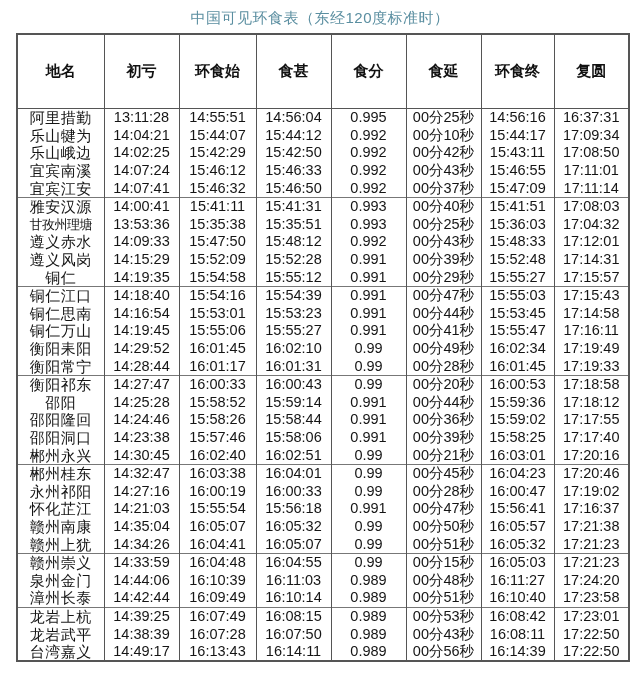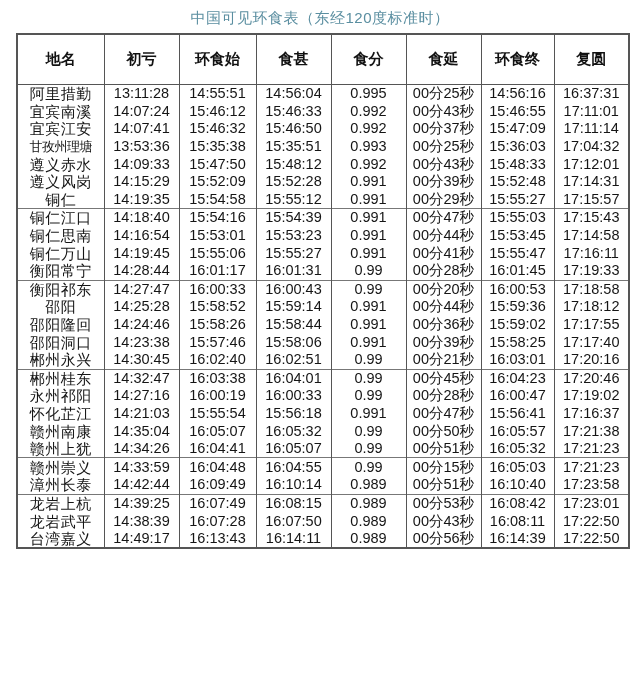--- a/index.html
+++ b/index.html
@@ -12,21 +12,21 @@
                     border: 2px solid #555; }
     table.eclipse col.c0 { width: 87px; }
     table.eclipse col.c1 { width: 75px; }
     table.eclipse col.c2 { width: 77px; }
     table.eclipse col.c3 { width: 75px; }
     table.eclipse col.c4 { width: 75px; }
     table.eclipse col.c5 { width: 75px; }
     table.eclipse col.c6 { width: 73px; }
     table.eclipse col.c7 { width: 75px; }
     th { height: 49px; font-size: 15px; font-weight: bold; text-align: center;
-         border: 1.5px solid #555; padding: 0; color: #111; margin-left: 12px; }
+         border: 1.5px solid #555; padding: 12px; color: #111; margin-left: 12px; }
     td { height: 17.6px; line-height: 17px; font-size: 14.5px; text-align: center;
          padding: 0; border-left: 1.5px solid #555; border-right: 1.5px solid #555;
          white-space: nowrap; overflow: hidden; color: #151515; }
     tr.group-start td { border-top: 1.5px solid #777; }
     td.place { font-size: 15px; letter-spacing: 0.5px; }
     td.place.long { letter-spacing: -0.5px; font-size: 13px; }
   </style>
 </head>
 <body>
 
@@ -60,38 +60,68 @@
         <td class="place">阿里措勤</td>
         <td>13:11:28</td>
         <td>14:55:51</td>
         <td>14:56:04</td>
         <td>0.995</td>
         <td>00分25秒</td>
         <td>14:56:16</td>
         <td>16:37:31</td>
       </tr>
       <tr>
+        <td class="place">乐山犍为</td>
+        <td>14:04:21</td>
+        <td>15:44:07</td>
+        <td>15:44:12</td>
+        <td>0.992</td>
+        <td>00分10秒</td>
+        <td>15:44:17</td>
+        <td>17:09:34</td>
+      </tr>
+      <tr>
+        <td class="place">乐山峨边</td>
+        <td>14:02:25</td>
+        <td>15:42:29</td>
+        <td>15:42:50</td>
+        <td>0.992</td>
+        <td>00分42秒</td>
+        <td>15:43:11</td>
+        <td>17:08:50</td>
+      </tr>
+      <tr>
         <td class="place">宜宾南溪</td>
         <td>14:07:24</td>
         <td>15:46:12</td>
         <td>15:46:33</td>
         <td>0.992</td>
         <td>00分43秒</td>
         <td>15:46:55</td>
         <td>17:11:01</td>
       </tr>
       <tr>
         <td class="place">宜宾江安</td>
         <td>14:07:41</td>
         <td>15:46:32</td>
         <td>15:46:50</td>
         <td>0.992</td>
         <td>00分37秒</td>
         <td>15:47:09</td>
         <td>17:11:14</td>
+      </tr>
+      <tr class="group-start">
+        <td class="place">雅安汉源</td>
+        <td>14:00:41</td>
+        <td>15:41:11</td>
+        <td>15:41:31</td>
+        <td>0.993</td>
+        <td>00分40秒</td>
+        <td>15:41:51</td>
+        <td>17:08:03</td>
       </tr>
       <tr>
         <td class="place long">甘孜州理塘</td>
         <td>13:53:36</td>
         <td>15:35:38</td>
         <td>15:35:51</td>
         <td>0.993</td>
         <td>00分25秒</td>
         <td>15:36:03</td>
         <td>17:04:32</td>
@@ -150,20 +180,30 @@
         <td class="place">铜仁万山</td>
         <td>14:19:45</td>
         <td>15:55:06</td>
         <td>15:55:27</td>
         <td>0.991</td>
         <td>00分41秒</td>
         <td>15:55:47</td>
         <td>17:16:11</td>
       </tr>
       <tr>
+        <td class="place">衡阳耒阳</td>
+        <td>14:29:52</td>
+        <td>16:01:45</td>
+        <td>16:02:10</td>
+        <td>0.99</td>
+        <td>00分49秒</td>
+        <td>16:02:34</td>
+        <td>17:19:49</td>
+      </tr>
+      <tr>
         <td class="place">衡阳常宁</td>
         <td>14:28:44</td>
         <td>16:01:17</td>
         <td>16:01:31</td>
         <td>0.99</td>
         <td>00分28秒</td>
         <td>16:01:45</td>
         <td>17:19:33</td>
       </tr>
       <tr class="group-start">
@@ -270,20 +310,30 @@
         <td class="place">赣州崇义</td>
         <td>14:33:59</td>
         <td>16:04:48</td>
         <td>16:04:55</td>
         <td>0.99</td>
         <td>00分15秒</td>
         <td>16:05:03</td>
         <td>17:21:23</td>
       </tr>
       <tr>
+        <td class="place">泉州金门</td>
+        <td>14:44:06</td>
+        <td>16:10:39</td>
+        <td>16:11:03</td>
+        <td>0.989</td>
+        <td>00分48秒</td>
+        <td>16:11:27</td>
+        <td>17:24:20</td>
+      </tr>
+      <tr>
         <td class="place">漳州长泰</td>
         <td>14:42:44</td>
         <td>16:09:49</td>
         <td>16:10:14</td>
         <td>0.989</td>
         <td>00分51秒</td>
         <td>16:10:40</td>
         <td>17:23:58</td>
       </tr>
       <tr class="group-start">

